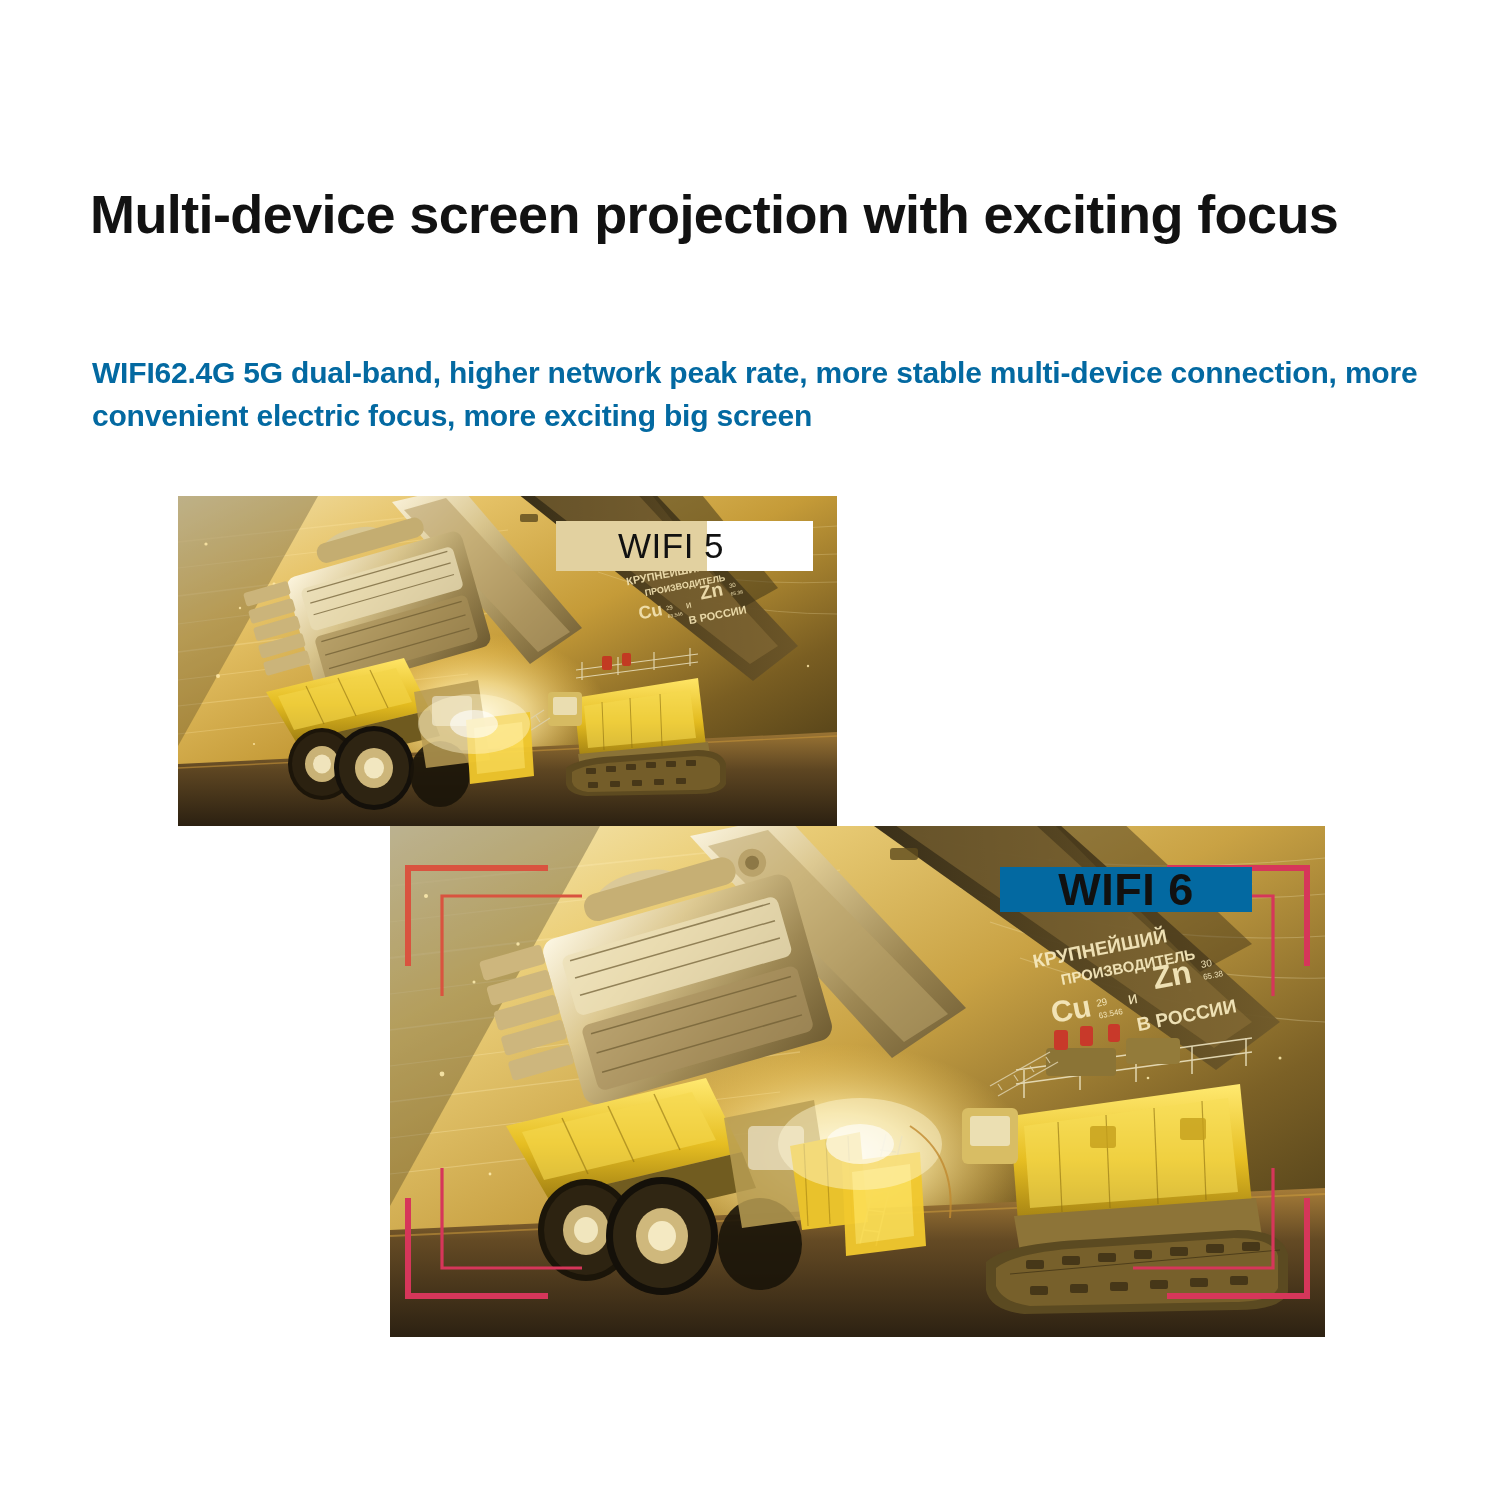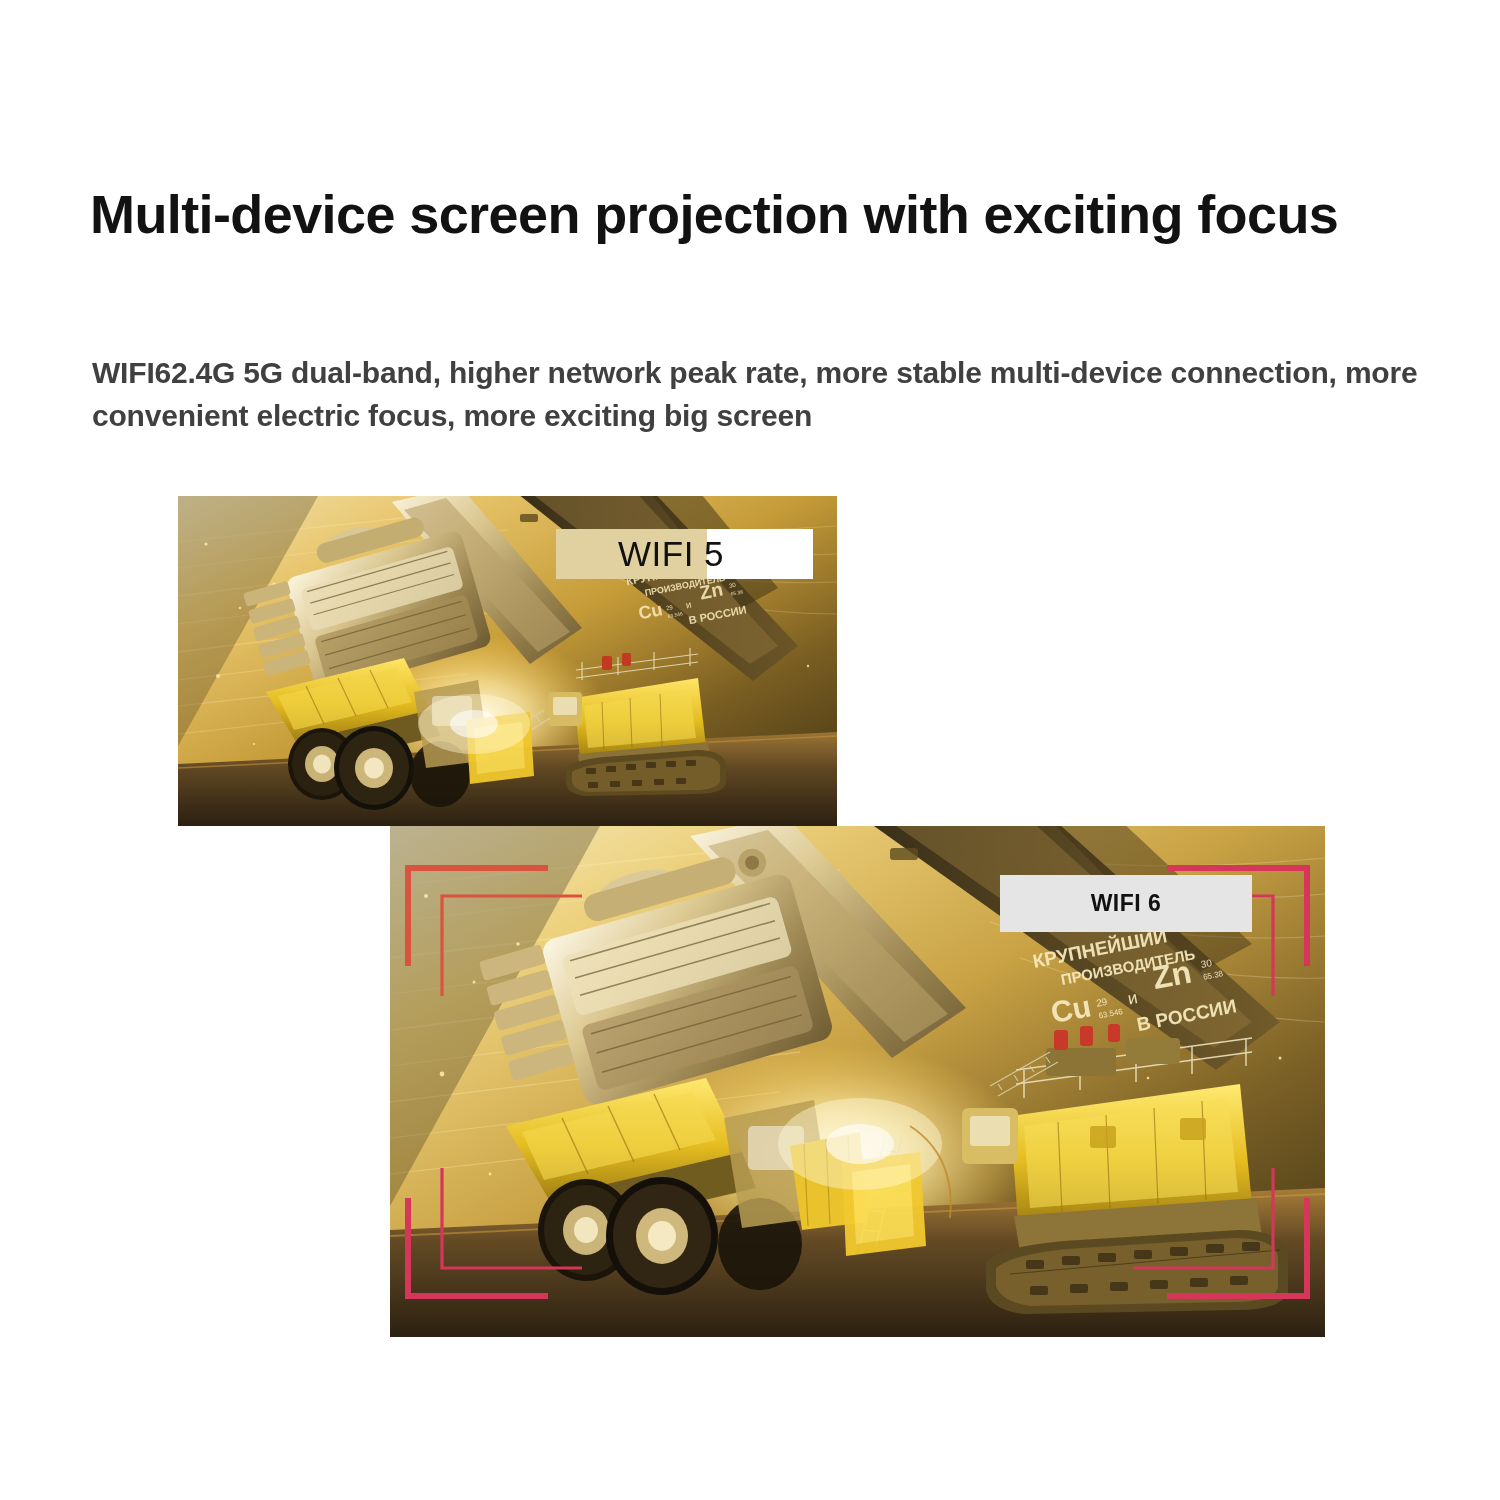--- a/index.html
+++ b/index.html
@@ -19,21 +19,21 @@
     font-weight:bold;
     color:#121212;
     letter-spacing:-0.6px;
     font-stretch:condensed;
   }
   .subhead{
     position:absolute;
     left:92px; top:322px; width:1330px;
     font-size:30px; line-height:1.42;
     font-weight:bold;
-    color:#404040;
+    color:#0369a1;
     letter-spacing:-0.2px;
   }
 
   
   .photo{
     position:absolute;
     overflow:hidden;
     background:#2a2318;
   }
   #photo-wifi5{ left:178px; top:496px; width:659px; height:330px; }
@@ -42,32 +42,31 @@
   .scene{ position:absolute; inset:0; width:100%; height:100%; display:block; }
 
   
   .badge{
     position:absolute;
     display:flex; align-items:center; justify-content:center;
     color:#111;
     font-weight:400;
     white-space:nowrap;
     letter-spacing:0.5px;
-    margin-top:8px;
   }
   #badge-wifi5{
     left:556px; top:521px; width:257px; height:50px;
     font-size:35px;
     background:linear-gradient(to right,#e2d1a0 0%,#e2d1a0 58.7%,#ffffff 58.7%,#ffffff 100%);
     justify-content:flex-start; padding-left:62px; box-sizing:border-box;
   }
   #badge-wifi6{
-    left:1000px; top:867px; width:252px; height:57px;
-    font-size:23px; font-weight:bold;
-    background:#e5e5e5;
+    left:1000px; top:867px; width:252px; height:45px;
+    font-size:45px; font-weight:bold;
+    background:#0369a1;
   }
 
   
   .brackets{
     position:absolute; left:390px; top:826px;
     width:935px; height:511px;
     pointer-events:none;
   }
 </style>
 </head>

